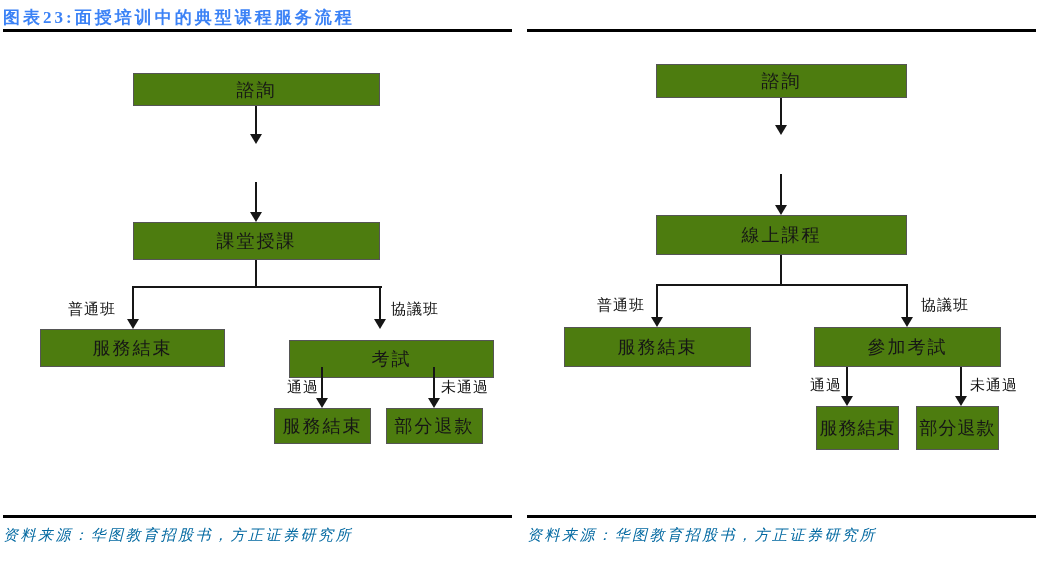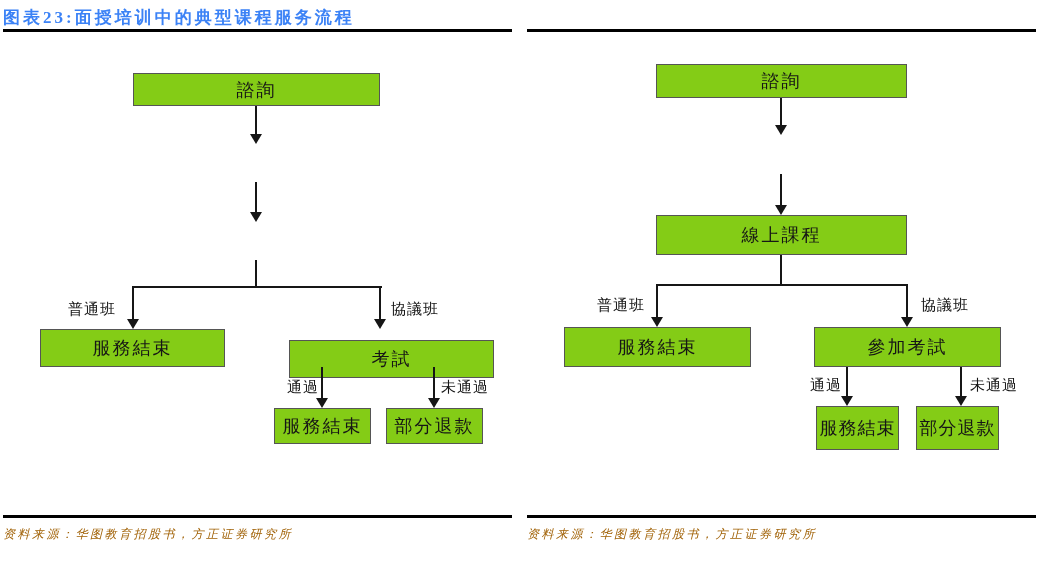--- a/index.html
+++ b/index.html
@@ -11,52 +11,53 @@
   .panel{position:absolute;top:0;width:524px;height:575px;background:#ffffff;}
   .fig-title{
     position:absolute;left:3px;top:6px;font-size:17px;font-weight:bold;
     letter-spacing:3px;color:#3b82f6;white-space:nowrap;
   }
   .rule{position:absolute;left:3px;width:509px;height:3px;background:#000;}
   .rule-top{top:29px;}
   .rule-bottom{top:515px;}
   .node{
     position:absolute;box-sizing:border-box;border:1.5px solid #555;
-    background:#84cc16;display:flex;align-items:center;justify-content:center;
+    background:#4d7c0f;display:flex;align-items:center;justify-content:center;
     font-size:18px;letter-spacing:2px;color:#161616;text-align:center;
   }
   .vline{position:absolute;width:2px;background:#161616;}
   .hline{position:absolute;height:2px;background:#161616;}
   .tri{
     position:absolute;width:0;height:0;
     border-left:6px solid transparent;border-right:6px solid transparent;
     border-top:10px solid #161616;
   }
   .elabel{position:absolute;font-size:15px;letter-spacing:1px;color:#161616;white-space:nowrap;}
   .source{
-    position:absolute;left:3px;top:526px;font-size:12px;font-style:italic;
-    letter-spacing:2.5px;color:#a16207;white-space:nowrap;
+    position:absolute;left:3px;top:526px;font-size:15px;font-style:italic;
+    letter-spacing:2.5px;color:#0369a1;white-space:nowrap;
   }
 </style>
 </head>
 <body>
 
 <div class="panel" style="left:0px">
   <div class="fig-title">图表23:面授培训中的典型课程服务流程</div>
   <div class="rule rule-top"></div>
 
   <div class="node" style="left:133px;top:73px;width:247px;height:33px">諮詢</div>
 
   <div class="vline" style="left:255px;top:106px;height:30px"></div>
   <div class="tri" style="left:250px;top:134px"></div>
 
 
   <div class="vline" style="left:255px;top:182px;height:32px"></div>
   <div class="tri" style="left:250px;top:212px"></div>
 
+  <div class="node" style="left:133px;top:222px;width:247px;height:38px">課堂授課</div>
 
   <div class="vline" style="left:255px;top:260px;height:28px"></div>
   <div class="hline" style="left:132px;top:286px;width:250px"></div>
 
   <div class="vline" style="left:132px;top:286px;height:35px"></div>
   <div class="tri" style="left:127px;top:319px"></div>
   <div class="vline" style="left:379px;top:286px;height:35px"></div>
   <div class="tri" style="left:374px;top:319px"></div>
 
   <div class="elabel" style="left:68px;top:300px">普通班</div>

